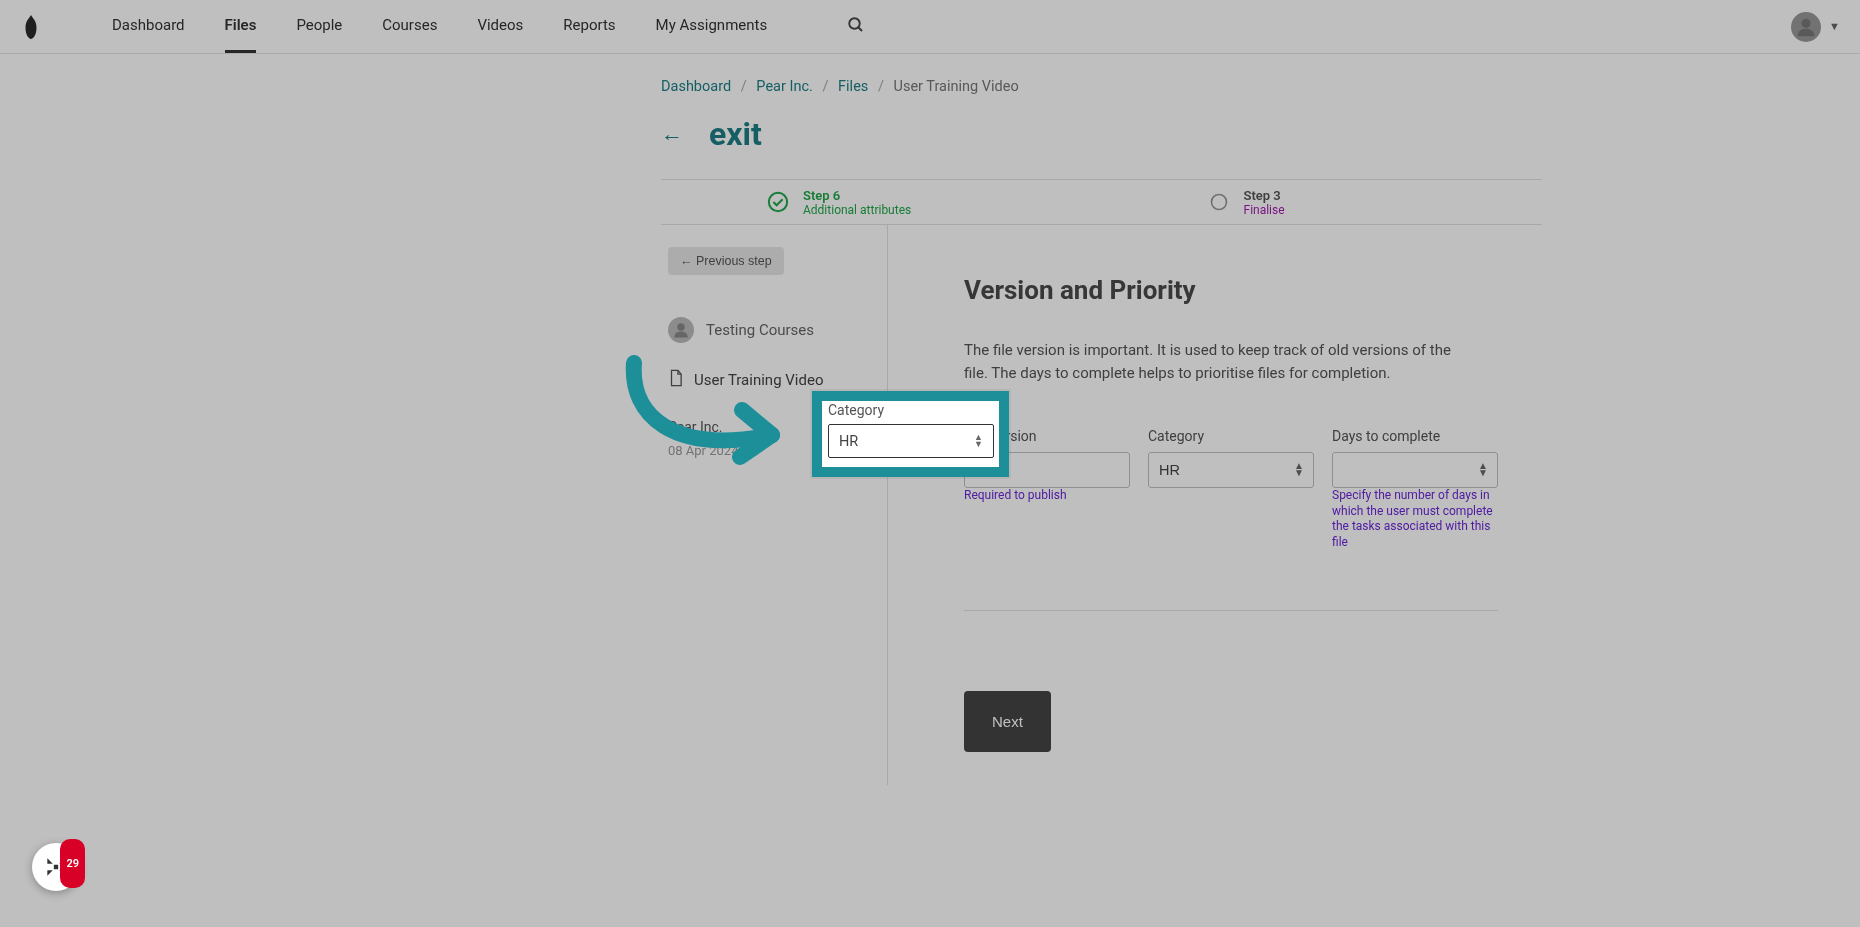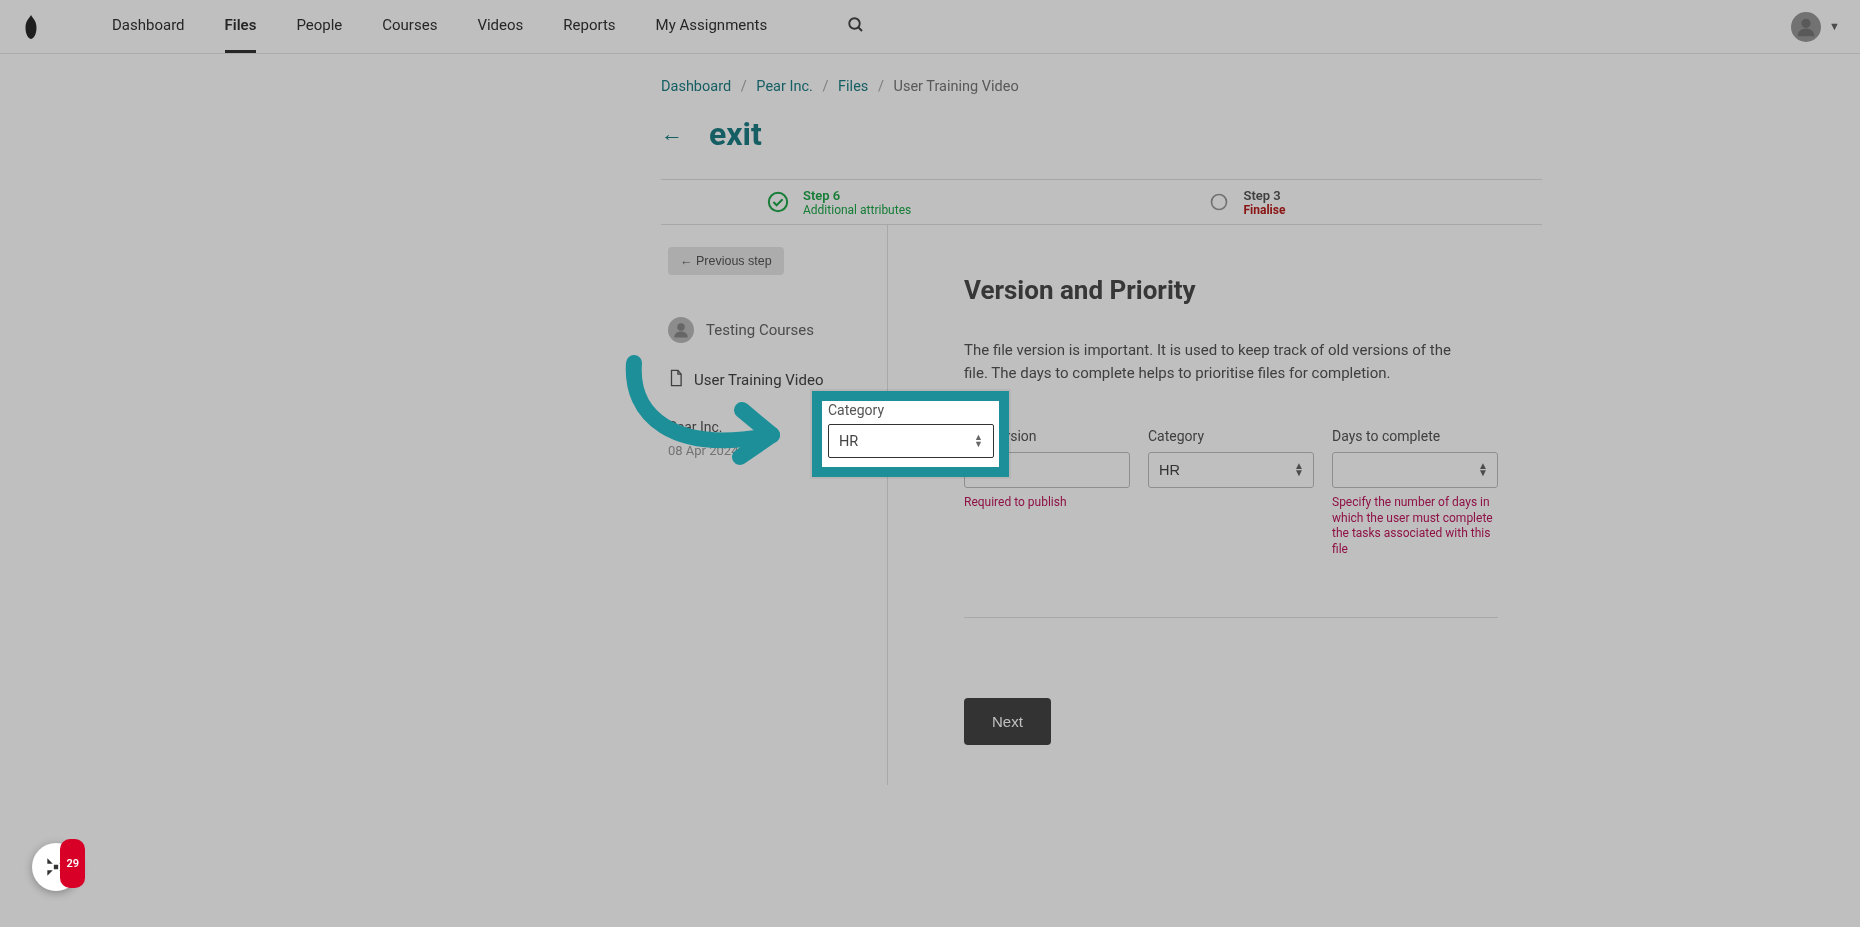--- a/index.html
+++ b/index.html
@@ -88,21 +88,21 @@
     height: 46px;
   }
   .step { flex:1; display:flex; align-items:center; gap:14px; padding-left: 106px;}
   .step-icon { width:22px;height:22px;display:flex;align-items:center;justify-content:center;font-size:18px;}
   .step-icon.done { color:#1fa74a; }
   .step-icon.pending svg { stroke:#999; }
   .step-txt .s-title { font-size:13px; font-weight:600; }
   .step-txt .s-sub { font-size:12px; }
   .step.done .s-title,.step.done .s-sub{color:#1fa74a;}
   .step.pending .s-title{color:#555;}
-  .step.pending .s-sub{color:#b91c1c;font-weight:bold;}
+  .step.pending .s-sub{color:#a21caf;}
   
   .main-wrap { display:flex; }
   .side {
     width:227px;
     padding: 22px 0 0 7px;
     border-right:1px solid #e0e0e0;
     min-height: 560px;
   }
   .prev-btn {
     background:#e6e6e6; border:none; border-radius:4px;
@@ -117,24 +117,24 @@
   .form-area{flex:1; padding: 50px 0 0 76px; max-width: 610px;}
   .form-title{font-size:26px;font-weight:700;color:#4a4a4a;}
   .form-desc{margin-top:34px;font-size:15px;color:#555;line-height:1.5; max-width: 500px;}
   .fields{display:flex; gap:18px; margin-top:44px;}
   .field{flex:1;}
   .field label{display:block;font-size:14px;color:#555;margin-bottom:8px;}
   .field input,.field select{
     width:100%;height:36px;border:1px solid #bfbfbf;border-radius:3px;
     padding:0 10px;font-size:14.5px;color:#444;background:#fff;
   }
-  .field .hint{font-size:12px;color:#be185d;margin-top:7px;line-height:1.3;}
+  .field .hint{font-size:12px;color:#6d28d9;margin-top:0;line-height:1.3;}
   .next-btn{
     margin-top:80px;display:inline-block;background:#444;color:#fff;border:none;
-    padding: 15px 28px;font-size:15px;border-radius:4px;cursor:pointer;
+    padding: 22px 28px;font-size:15px;border-radius:4px;cursor:pointer;
   }
   .sel-wrap{position:relative;}
   .sel-arrows{position:absolute;right:10px;top:10px;font-size:10px;color:#666;pointer-events:none;line-height:7px;}
   
   .highlight{
     position:absolute;
     border:10px solid #1d8f99;
     background: rgba(255,255,255,0);
     z-index:60;
     box-shadow: 0 0 0 2px rgba(0,0,0,0.05);

